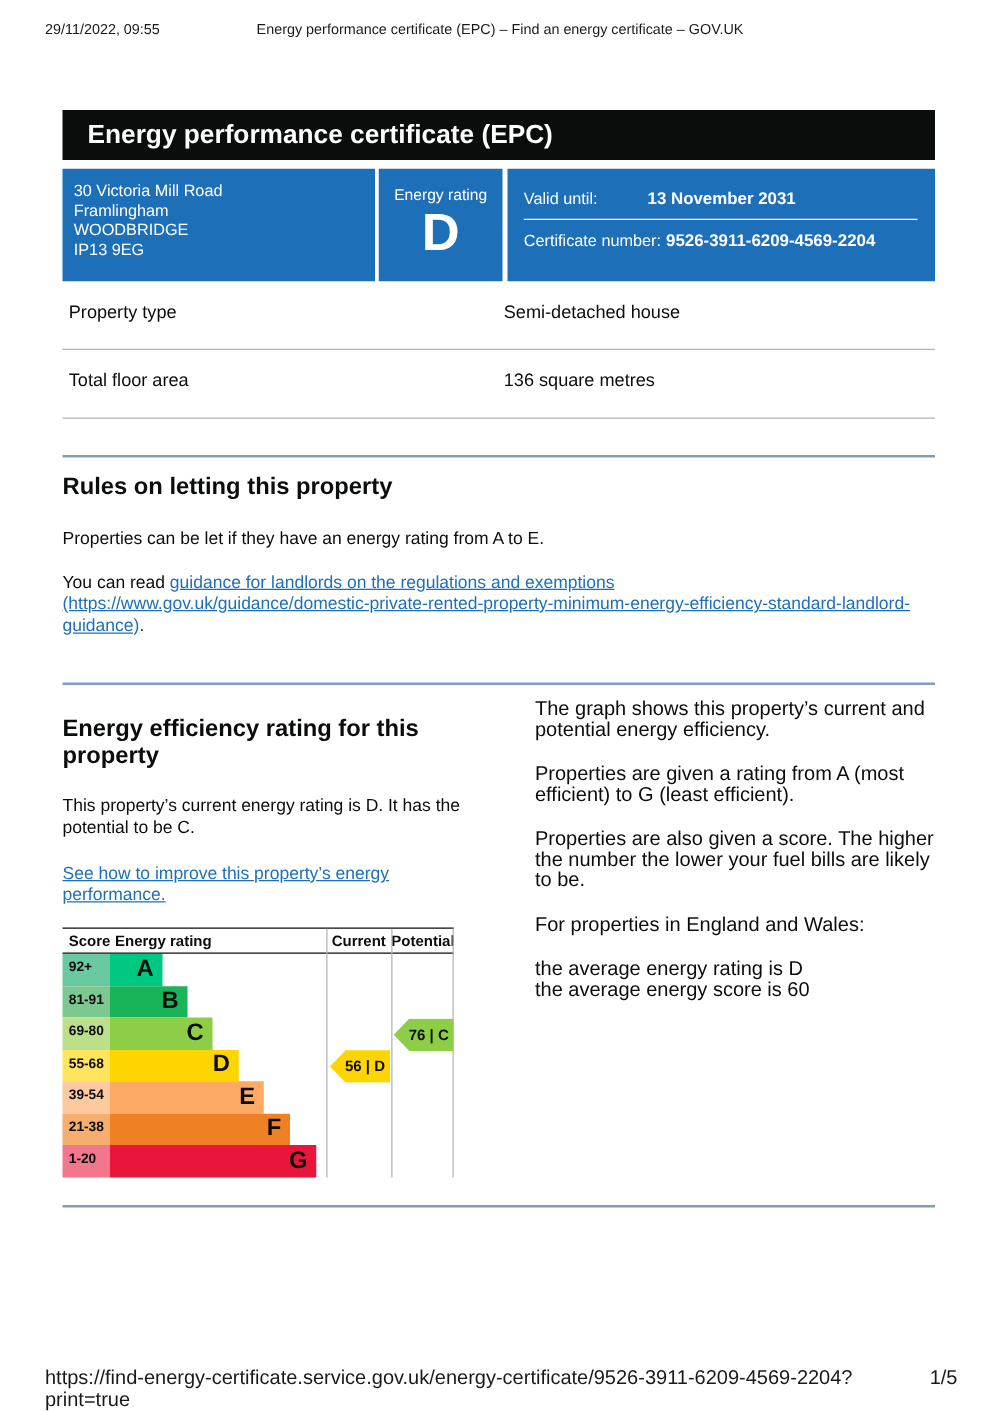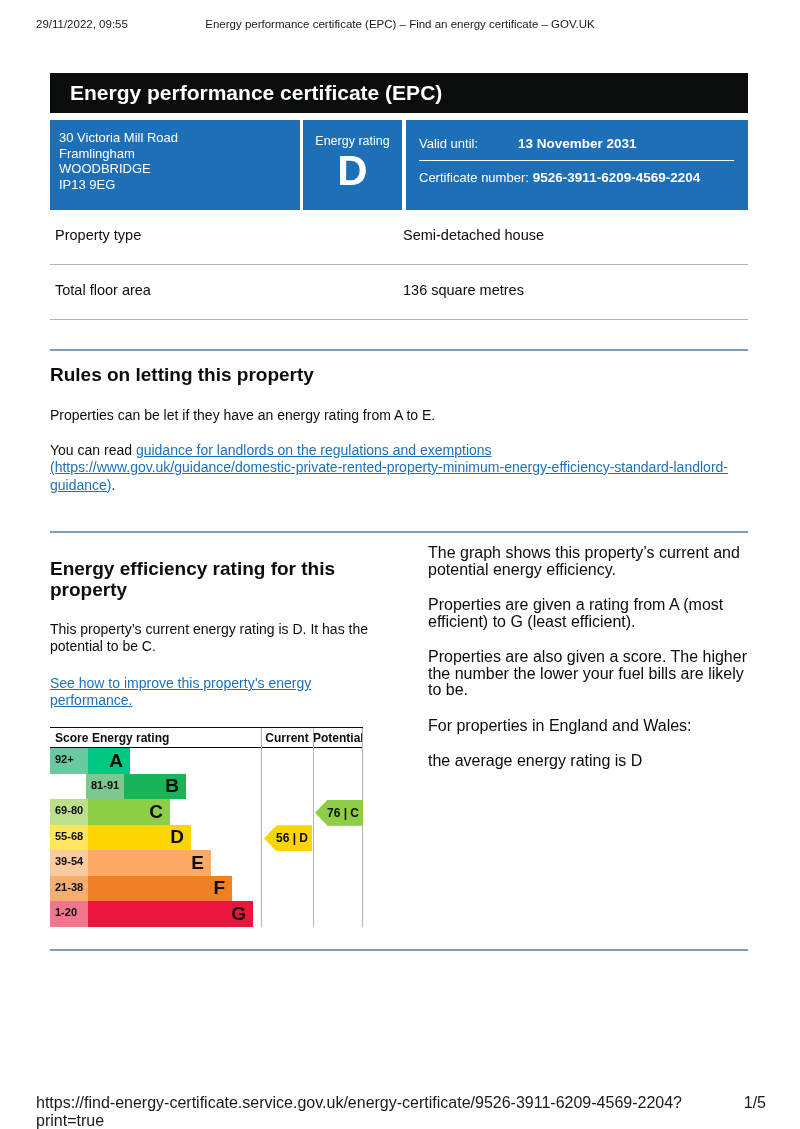--- a/index.html
+++ b/index.html
@@ -10,21 +10,21 @@
     font-family:"Liberation Sans", sans-serif;
   }
   
   .page-header { position:absolute; top:18px; left:0; right:0; height:16px;
     font-size:11.5px; color:#1a1a1a; }
   .page-header .timestamp { position:absolute; left:36px; top:0; }
   .page-header .doc-title { display:block; text-align:center; }
   .page-footer { position:absolute; top:1094px; left:36px; right:34px;
     display:flex; justify-content:space-between; font-size:16px; color:#1a1a1a; }
   
-  .doc { position:absolute; left:50px; top:73px; width:698px; }
+  .doc { position:absolute; left:50px; top:88px; width:698px; }
   .banner { height:40px; background:var(--banner-black,#0b0c0c); color:#ffffff;
     font-size:21px; font-weight:bold; line-height:40px; padding-left:20px; }
   
   .summary-row { display:flex; margin-top:7px; height:90px; }
   .blue-box { background:var(--govuk-blue,#1d70b8); color:#ffffff; }
   .addr-box { width:250px; padding:10px 10px 0 9px; font-size:13px; line-height:15.5px; }
   .rating-box { width:99px; margin-left:3px; text-align:center; padding-top:14px; }
   .rating-box .rating-label { font-size:12.5px; }
   .rating-box .rating-letter { font-size:42px; font-weight:bold; line-height:44px; margin-top:1px; }
   .validity-box { flex:1; margin-left:4px; padding:16px 14px 0 13px; font-size:13px; }
@@ -143,21 +143,21 @@
           <span class="h-score">Score</span>
           <span class="h-rating">Energy rating</span>
           <span class="h-current">Current</span>
           <span class="h-potential">Potential</span>
         </div>
         <div>
             <div class="epc-row" style="height: 25.5px;">
               <div class="epc-score" style="background: rgb(105, 201, 161);">92+</div>
               <div class="epc-bar" style="background: rgb(0, 199, 129); width: 42px;">A</div>
             </div>
-            <div class="epc-row" style="height: 25.5px; margin-left: 36px;">
+            <div class="epc-row" style="height: 25.5px;">
               <div class="epc-score" style="background: rgb(124, 201, 143);">81-91</div>
               <div class="epc-bar" style="background: rgb(25, 180, 89); width: 62px;">B</div>
             </div>
             <div class="epc-row" style="height: 25.5px;">
               <div class="epc-score" style="background: rgb(188, 224, 138);">69-80</div>
               <div class="epc-bar" style="background: rgb(141, 206, 70); width: 82px;">C</div>
             </div>
             <div class="epc-row" style="height: 25.5px;">
               <div class="epc-score" style="background: rgb(255, 229, 94);">55-68</div>
               <div class="epc-bar" style="background: rgb(255, 213, 0); width: 103px;">D</div>
@@ -182,20 +182,21 @@
           <div class="epc-arrow" style="background: rgb(141, 206, 70); left: 265px; top: 71.75px;">76 | C</div>
         </div>
     </div>
 
     <div class="col-right">
       <p>The graph shows this property’s current and potential energy efficiency.</p>
       <p>Properties are given a rating from A (most efficient) to G (least efficient).</p>
       <p>Properties are also given a score. The higher the number the lower your fuel bills are likely to be.</p>
       <p>For properties in England and Wales:</p>
       <p class="tight">the average energy rating is D</p>
+      <p class="tight">the average energy score is 60</p>
     </div>
   </div>
 
   <hr class="hr-blue hr-end">
 </div>
 
 <div class="page-footer">
   <span>https://find-energy-certificate.service.gov.uk/energy-certificate/9526-3911-6209-4569-2204?print=true</span>
   <span>1/5</span>
 </div>

